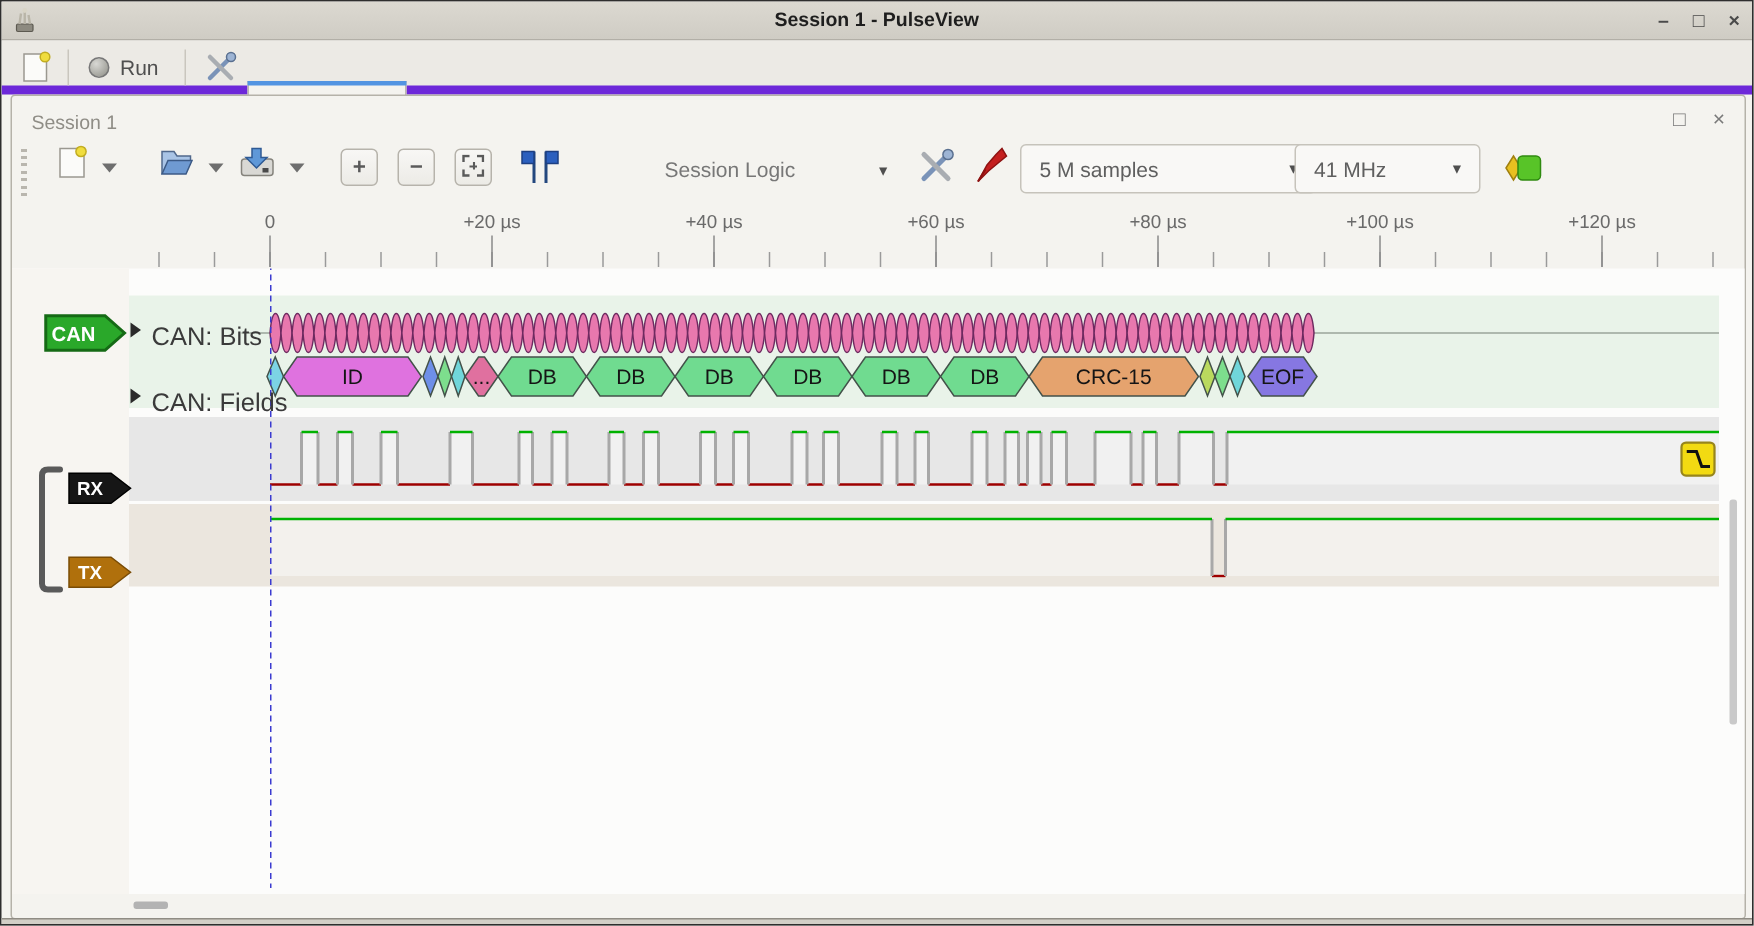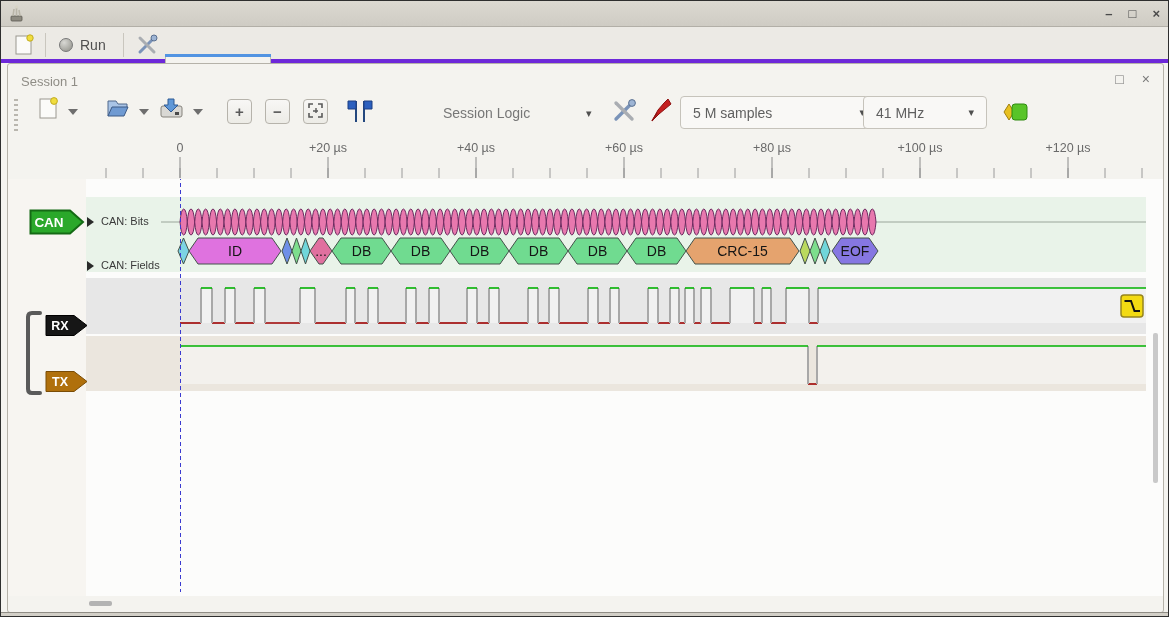--- a/index.html
+++ b/index.html
@@ -13,21 +13,21 @@
   .titlebar{position:absolute;left:0;top:0;width:100%;height:26px;
     background:linear-gradient(#dcd9d1,#cfccc4);border-bottom:1px solid #b2afa7;}
   .titlebar .title{position:absolute;left:0;right:0;top:4px;text-align:center;
     font-size:13px;font-weight:bold;color:#1e1e1e;}
   .app-logo{position:absolute;left:6px;top:3px;width:19px;height:19px;}
   .win-controls{position:absolute;right:8px;top:3px;display:flex;gap:16px;
     font-size:13px;color:#4a4a4a;font-weight:bold;}
   .win-controls span{cursor:default;line-height:19px;}
   
   .main-toolbar{position:absolute;left:0;top:26px;width:100%;height:36px;
-    background:#eceae5;border-bottom:4px solid #6d28d9;}
+    background:#eceae5;border-bottom:6px solid #6d28d9;}
   .tbtn{position:absolute;top:3px;height:30px;border:none;background:transparent;
     display:flex;align-items:center;gap:7px;font-size:14px;color:#4f4f4f;
     font-family:inherit;padding:0 6px;}
   .sep{position:absolute;top:6px;width:1px;height:24px;background:#c9c6be;}
   .run-circle{width:14px;height:14px;border-radius:50%;
     background:radial-gradient(circle at 35% 30%,#d8d8d4,#8e8e86);border:1px solid #777;}
   .tab{position:absolute;left:164px;top:27px;width:106px;height:35px;
     background:#f4f3ef;border:1px solid #bbb8b0;border-bottom:none;
     display:flex;align-items:center;justify-content:center;gap:10px;
     font-size:14px;font-weight:bold;color:#3c3c3c;}
@@ -53,40 +53,41 @@
   .combo{position:absolute;top:3px;height:33px;border:1px solid #c6c3bb;border-radius:4px;
     background:#f9f8f6;display:flex;align-items:center;justify-content:space-between;
     padding:0 12px;font-size:14px;color:#5f5f5f;}
   .combo .carat,.dev-carat{font-size:11px;color:#4f4f4f;}
   .dev-carat{position:absolute;left:578px;top:14px;}
   
   #ruler{position:absolute;left:7px;top:135px;}
   .trace-bg{position:absolute;left:7px;top:178px;width:1155px;height:417px;background:#fcfcfb;}
   .gutter{position:absolute;left:7px;top:178px;width:78px;height:417px;background:#f7f5f1;}
   #traces{position:absolute;left:7px;top:178px;}
-  .row-label{position:absolute;display:flex;align-items:flex-end;gap:7px;
-    font-size:11px;color:#3a3a3a;}
+  .row-label{position:absolute;display:flex;align-items:flex-start;gap:7px;
+    font-size:17px;color:#3a3a3a;}
   .tri{width:0;height:0;border-top:5px solid transparent;border-bottom:5px solid transparent;
     border-left:7px solid #2a2a2a;}
   .tag-svg{position:absolute;}
   .h-scroll{position:absolute;left:88px;top:600px;width:23px;height:5px;background:#b3b3b3;border-radius:2px;}
   .v-scroll{position:absolute;left:1152px;top:332px;width:5px;height:150px;background:#c9c9c9;border-radius:2px;}
   .bottom-strip{position:absolute;left:0;bottom:0;width:100%;height:4px;background:#d2cfc7;border-top:1px solid #8f8c84;}
 </style>
 </head>
 <body>
 
 <div class="window">
 
   <div class="titlebar">
     <svg class="app-logo" viewBox="0 0 19 19">
       <rect x="4" y="12" width="11" height="5" rx="1" fill="#8d8a80" stroke="#5c5950" stroke-width="0.8"></rect>
       <path d="M6 12 L7 5 M9.5 12 L9.5 3 M13 12 L12 6" stroke="#b9b5a8" stroke-width="1.6" fill="none"></path>
       <circle cx="9.5" cy="3" r="1.6" fill="#d8d4c6"></circle>
     </svg>
+    <div class="title">Session 1 - PulseView</div>
     <div class="win-controls">
       <span>–</span>
       <span>□</span>
       <span>×</span>
     </div>
   </div>
 
   <div class="main-toolbar">
     <button class="tbtn" style="left:6px;">
       <svg width="22" height="24" viewBox="0 0 22 24">

